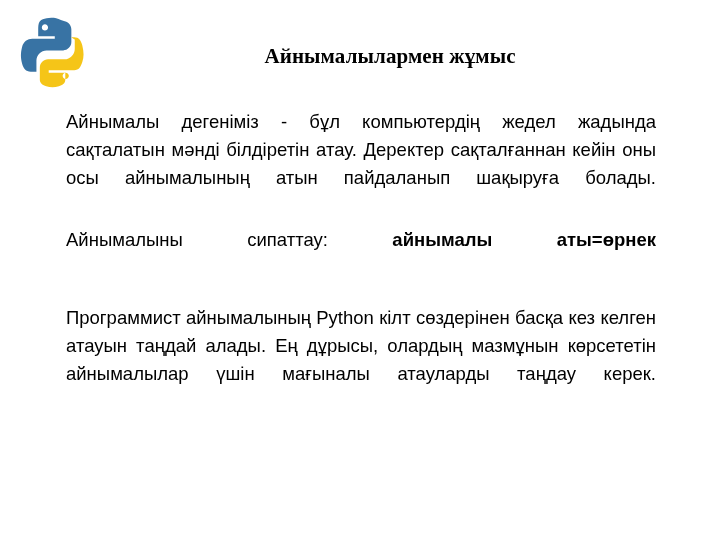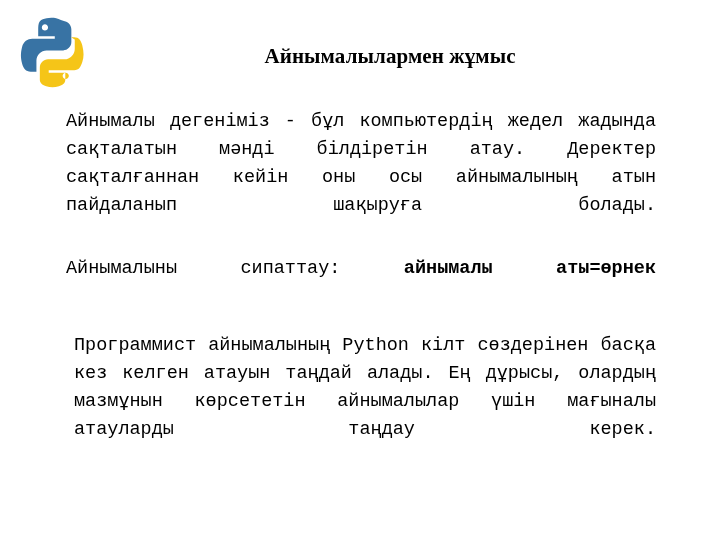--- a/index.html
+++ b/index.html
@@ -42,36 +42,35 @@
     font-size: 21px;
     font-weight: bold;
     color: #000000;
     letter-spacing: 0.1px;
   }
   .body-text {
     position: absolute;
     left: 66px;
     top: 108px;
     width: 590px;
-    font-family: Liberation Mono, monospace;
+    font-family: Liberation Sans, sans-serif;
     font-size: 18.5px;
     line-height: 1.52;
     color: #000000;
   }
   .para {
     text-align: justify;
     text-justify: inter-word;
     margin: 0;
   }
   .para.gap {
     margin-top: 6px;
   }
   .para.gap2 {
     margin-top: 21px;
-    margin-left: 8px;
   }
   .bold-inline {
     font-weight: bold;
   }
   
   .para::after {
     content: "";
     display: inline-block;
     width: 100%;
   }

